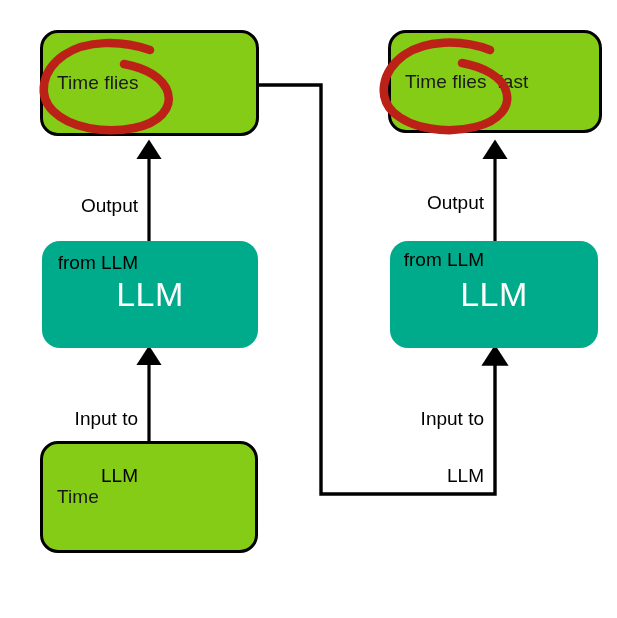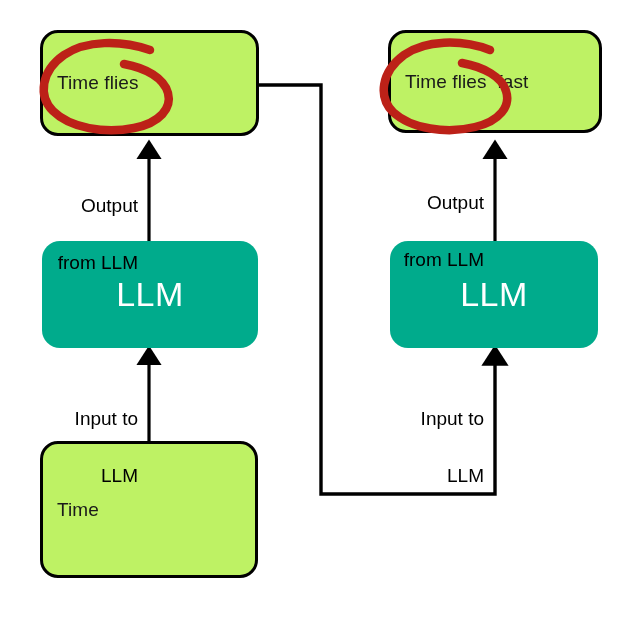--- a/index.html
+++ b/index.html
@@ -29,21 +29,21 @@
     height: 618px;
     pointer-events: none;
   }
   .node {
     position: absolute;
     box-sizing: border-box;
   }
   .node-text-box {
     border: 3px solid #000000;
     border-radius: 18px;
-    background: #bef264;
+    background: #84cc16;
     display: flex;
     align-items: center;
   }
   .node-text-box .node-label {
     font-size: 19px;
     color: #1a1a1a;
     white-space: pre;
     padding-left: 14px;
     letter-spacing: 0.1px;
   }
@@ -106,21 +106,21 @@
   </div>
 
   <div class="node node-llm" style="left:42px; top:241px; width:216px; height:107px; background:#00ab8c;">
     <span class="node-label">LLM</span>
   </div>
 
   <div class="node node-llm" style="left:390px; top:241px; width:208px; height:107px; background:#00ab8c;">
     <span class="node-label">LLM</span>
   </div>
 
-  <div class="node node-text-box" style="left:40px; top:441px; width:218px; height:137px;">
+  <div class="node node-text-box" style="left:40px; top:441px; width:218px; height:112px;">
     <span class="node-label">Time</span>
   </div>
 
   <svg class="layer-svg" viewBox="0 0 617 618">
     <g>
       <path d="M150,50 C121,40 86,40 64,55 C41,71 38,96 53,111
                C70,128 105,134 134,128 C160,123 172,108 168,93
                C164,78 146,68 124,64" fill="none" stroke="#bc2118" stroke-width="8.5" stroke-linecap="round" stroke-linejoin="round"></path>
     </g>
     <g>

